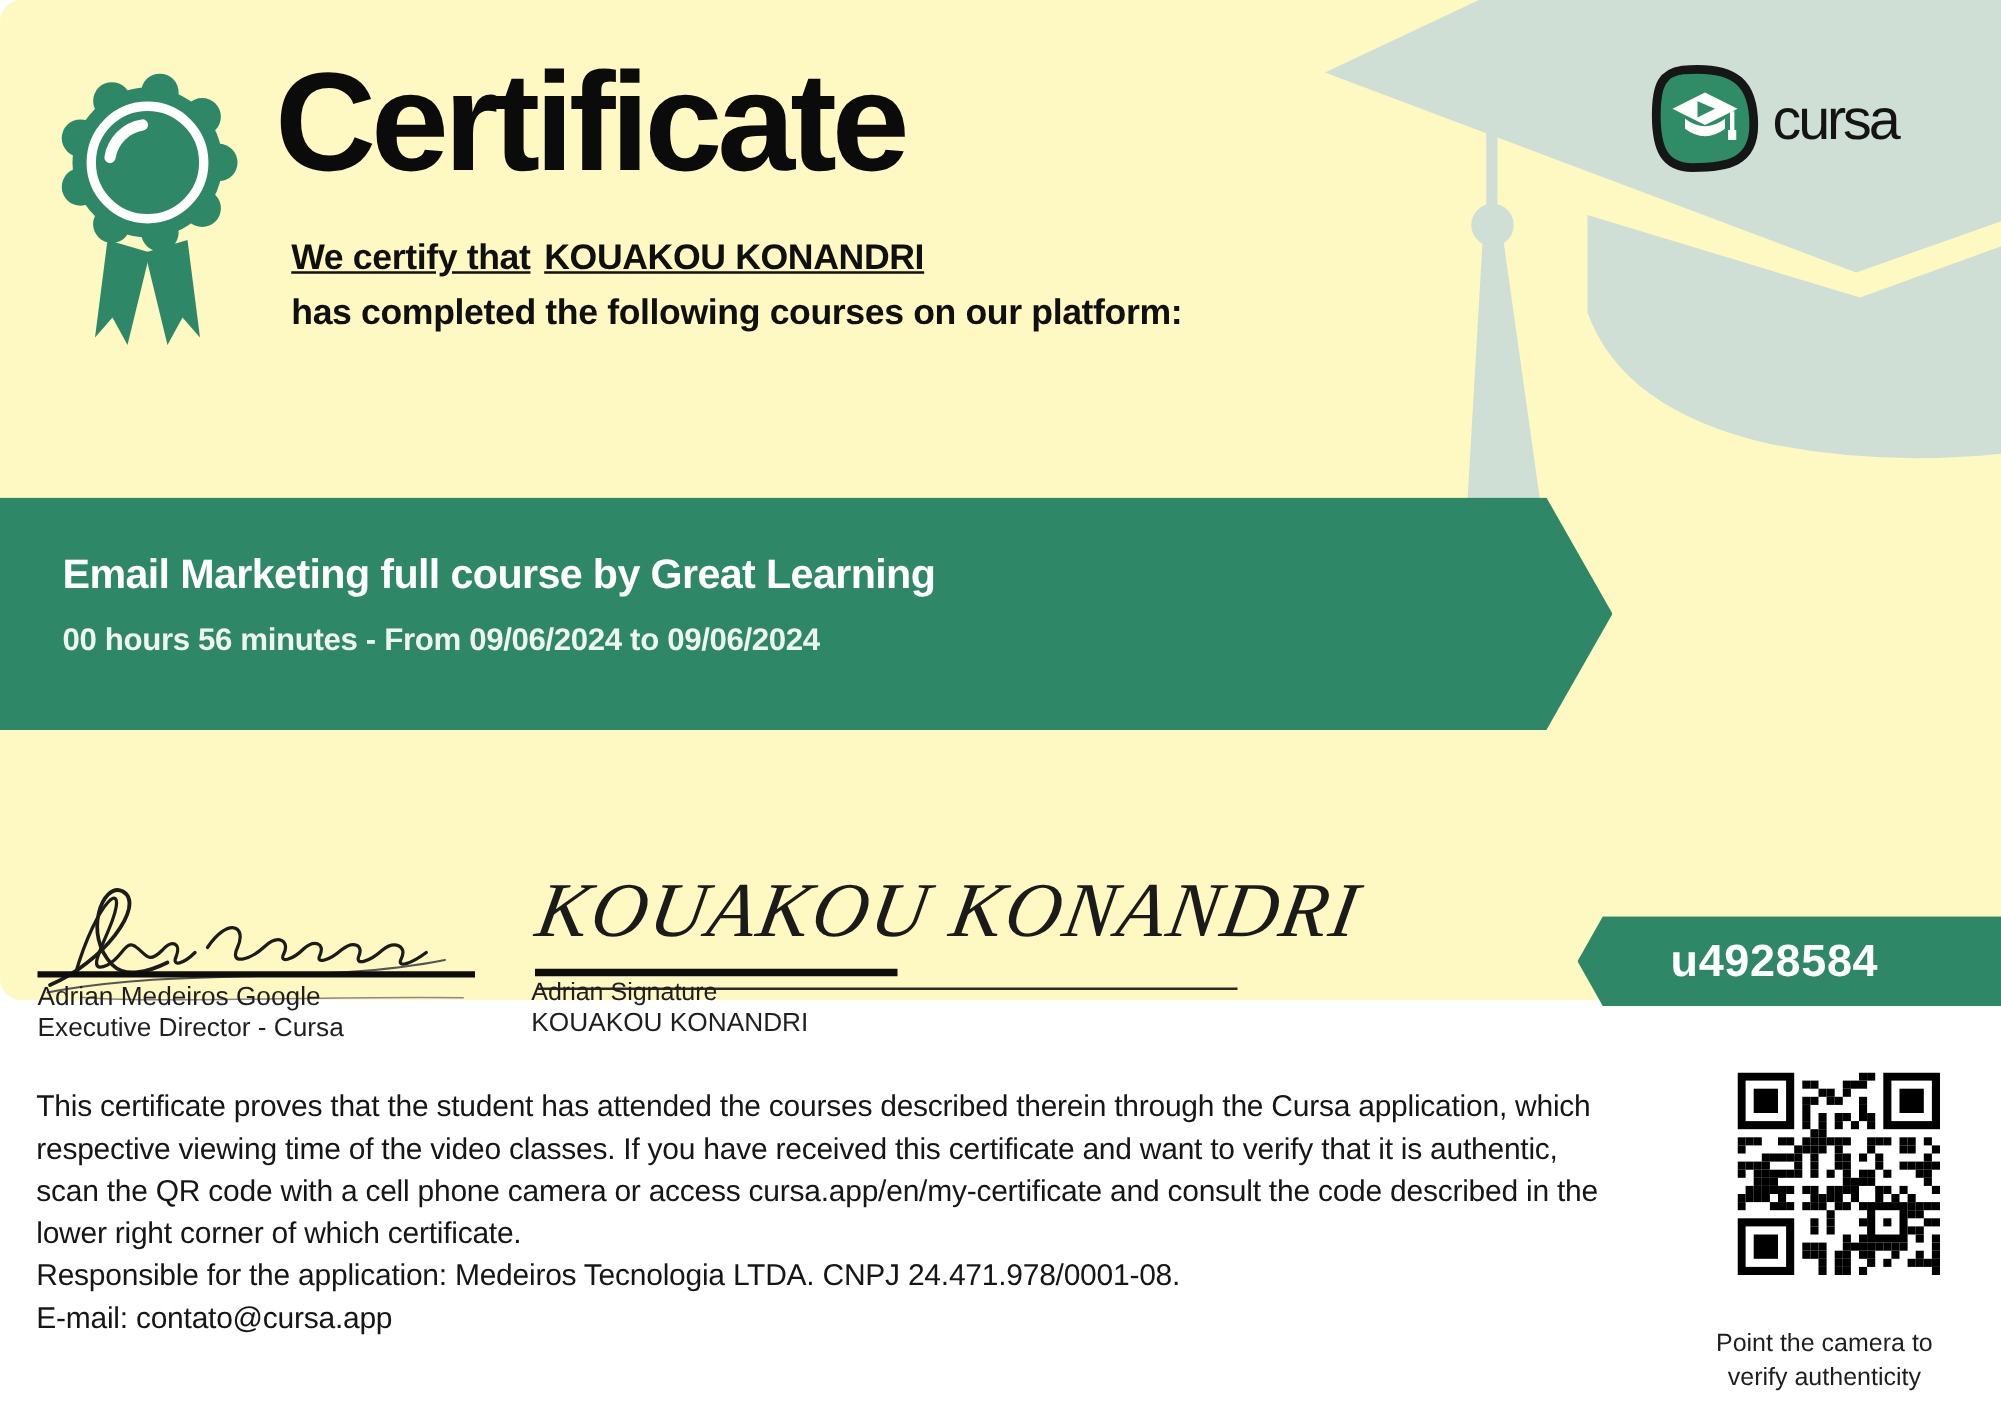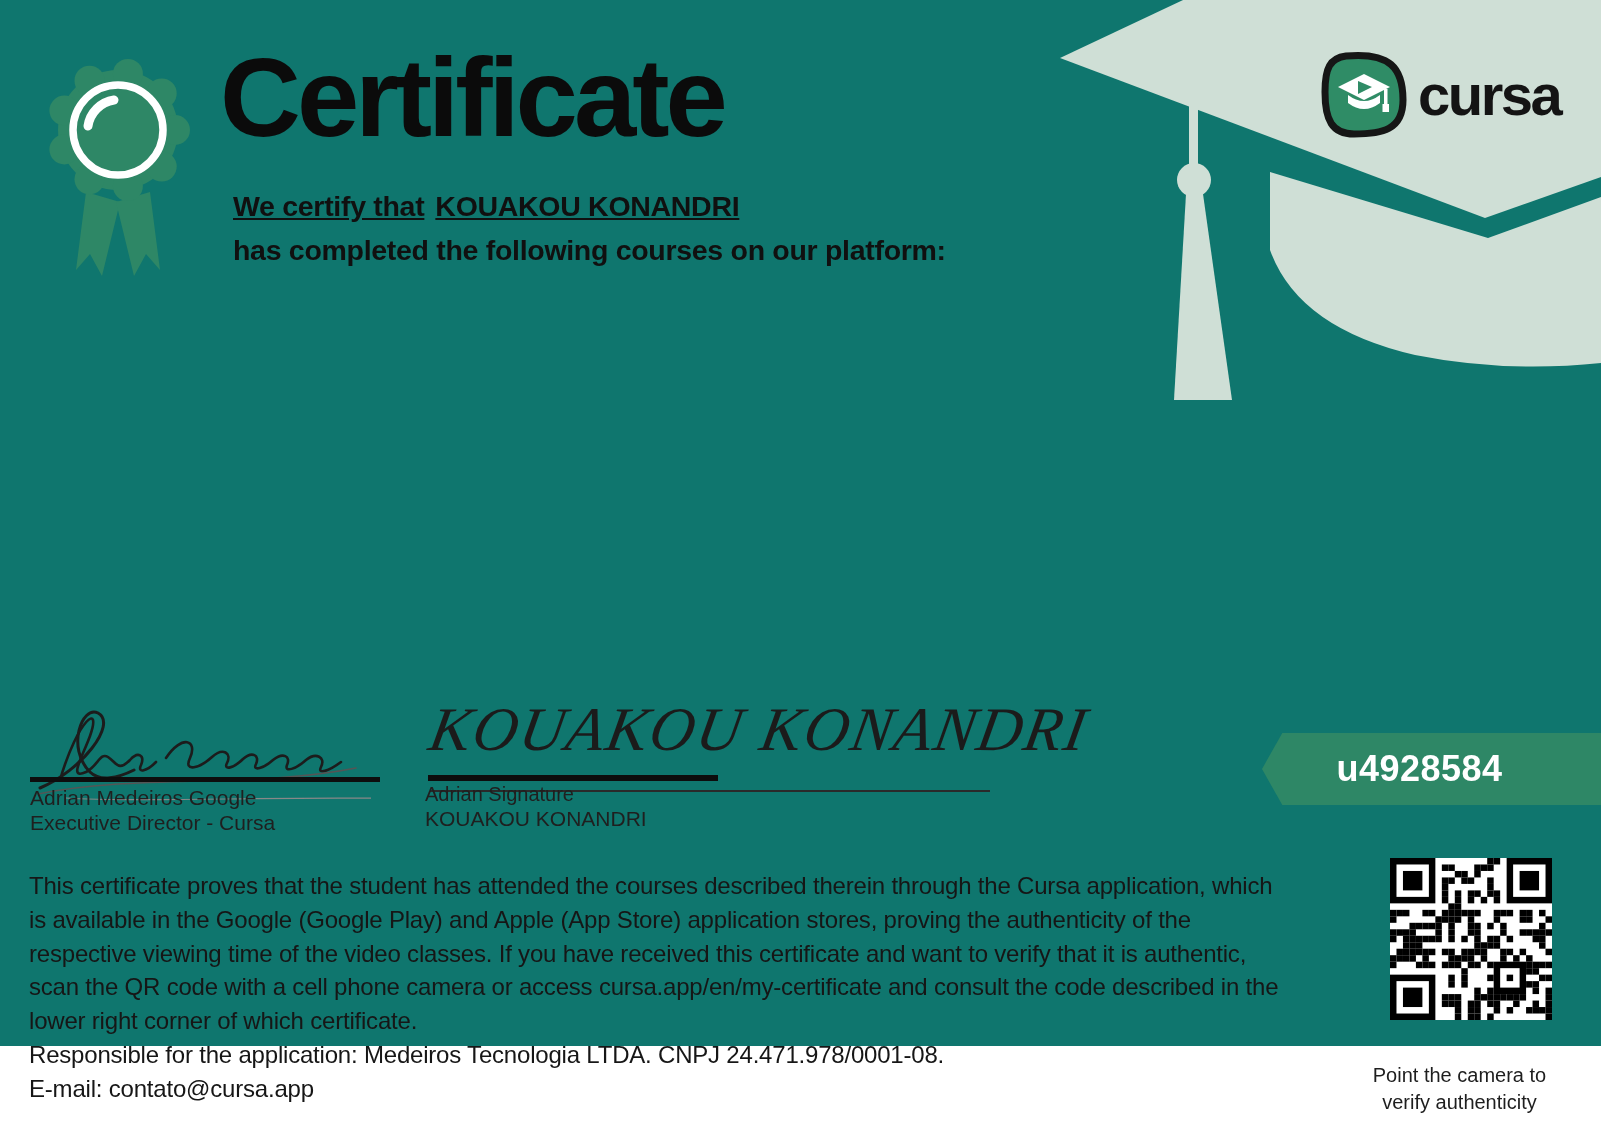--- a/index.html
+++ b/index.html
@@ -1,35 +1,35 @@
 <!DOCTYPE html>
 <html><head>
 <meta charset="utf-8">
 <style>
   * { margin:0; padding:0; box-sizing:border-box; }
   html,body { width:1601px; height:1133px; background:#ffffff; overflow:hidden;
               font-family:"Liberation Sans", sans-serif; }
   .abs { position:absolute; }
-  #stage { position:relative; width:1601px; height:1046px; background:#0f766e; }
+  #stage { position:relative; width:1601px; height:800px; background:#fef9c3;border-radius:17px; }
 
   
   #cap-watermark { left:0; top:0; width:1601px; height:1133px; pointer-events:none; }
 
   
   #cert-title { left:220px; top:42px; font-size:112px; font-weight:800; letter-spacing:-4px;
                 color:#0b0b0b; line-height:1; }
   #intro-line1 { left:233px; top:190px; font-size:28.5px; font-weight:700; color:#101010;
                  letter-spacing:-0.3px; white-space:nowrap;text-decoration:underline; }
   #intro-line1 .student-name { margin-left:11px; }
   #intro-line2 { left:233px; top:234px; font-size:28.5px; font-weight:700; color:#101010;
                  letter-spacing:-0.3px; white-space:nowrap; }
 
   
   #brand { left:1320px; top:50px; display:flex; align-items:center; }
-  #brand-wordmark { font-size:58px; font-weight:700; color:#141414; letter-spacing:-2.5px;
+  #brand-wordmark { font-size:46px; font-weight:400; color:#141414; letter-spacing:-2.5px;
                     margin-left:10px; line-height:90px; }
 
   
   #course-banner { left:0; top:398px; width:1290px; height:186px; background:#2E8766;
     clip-path:polygon(0 0, 95.9% 0, 100% 50%, 95.9% 100%, 0 100%); }
   #course-title { position:absolute; left:50px; top:42px; font-size:33px; font-weight:700;
                   color:#ffffff; letter-spacing:-0.5px; white-space:nowrap; }
   #course-meta  { position:absolute; left:50px; top:100px; font-size:25px; font-weight:700;
                   color:#eef5f1; letter-spacing:-0.3px; white-space:nowrap; }
 
@@ -108,20 +108,24 @@
       <path d="M 26 6 C 10 8 5 18 5 42 C 5 70 12 84 34 84 C 62 84 83 80 83 50 C 83 18 70 2 26 6 Z" fill="#2F8C66" stroke="#161616" stroke-width="7"></path>
       <polygon points="18,37 44,24 70,37 44,50" fill="#ffffff"></polygon>
       <polygon points="38,31 52,37 38,44" fill="#2F8C66"></polygon>
       <path d="M 28 45 Q 44 57 60 45 L 60 53 Q 44 65 28 53 Z" fill="#ffffff"></path>
       <rect x="64" y="39" width="3.5" height="15" fill="#ffffff"></rect>
       <rect x="62.5" y="54" width="6.5" height="8" fill="#ffffff"></rect>
     </svg>
     <div id="brand-wordmark">cursa</div>
   </div>
 
+  <div id="course-banner" class="abs">
+    <div id="course-title">Email Marketing full course by Great Learning</div>
+    <div id="course-meta">00 hours 56 minutes - From 09/06/2024 to 09/06/2024</div>
+  </div>
 
   <svg id="director-sig-svg" class="abs" viewBox="0 0 345 106">
     <g fill="none" stroke="#1c1c1c" stroke-linecap="round">
       <path stroke-width="3" d="M 14 92 C 55 75 92 28 72 17 C 56 9 40 52 64 76 C 74 86 92 82 108 74"></path>
       <path stroke-width="2.6" d="M 34 84 C 52 22 76 6 64 40 C 56 62 42 84 60 76 C 72 70 74 56 82 61 C 91 67 92 76 104 64 C 112 55 119 59 115 69 C 111 78 121 75 130 66"></path>
       <path stroke-width="2.6" d="M 140 62 C 156 38 172 44 164 62 C 157 77 174 72 186 61 C 197 51 206 57 201 67 C 197 75 208 72 217 63 C 226 55 234 59 230 68 C 226 76 238 72 247 64 C 257 56 265 60 261 69 C 258 77 270 73 280 64 C 290 56 300 61 295 71 C 291 79 303 75 315 66"></path>
       <path stroke-width="1.6" stroke="#555" d="M 12 98 C 110 78 230 92 330 72"></path>
       <path stroke-width="1.2" stroke="#888" d="M 40 102 C 150 110 420 88 560 120"></path>
     </g>
   </svg>
@@ -134,21 +138,20 @@
   <div id="student-line" class="abs"></div>
   <div id="student-label" class="abs">Adrian Signature</div>
   <div id="student-name" class="abs">KOUAKOU KONANDRI</div>
 
   <div id="code-ribbon" class="abs">
     <span id="code-text">u4928584</span>
   </div>
 
   <div id="footer-text" class="abs">
     <div class="fline">This certificate proves that the student has attended the courses described therein through the Cursa application, which</div>
-    <div class="fline">is available in the Google (Google Play) and Apple (App Store) application stores, proving the authenticity of the</div>
     <div class="fline">respective viewing time of the video classes. If you have received this certificate and want to verify that it is authentic,</div>
     <div class="fline">scan the QR code with a cell phone camera or access cursa.app/en/my-certificate and consult the code described in the</div>
     <div class="fline">lower right corner of which certificate.</div>
     <div class="fline">Responsible for the application: Medeiros Tecnologia LTDA. CNPJ 24.471.978/0001-08.</div>
     <div class="fline">E-mail: contato@cursa.app</div>
   </div>
 
   <div id="qr-box" class="abs"><svg width="162" height="162" viewBox="0 0 162 162">
         <rect width="162" height="162" fill="#fff"></rect>
         <rect x="0" y="0" width="45.36" height="45.36" fill="#000"></rect>

